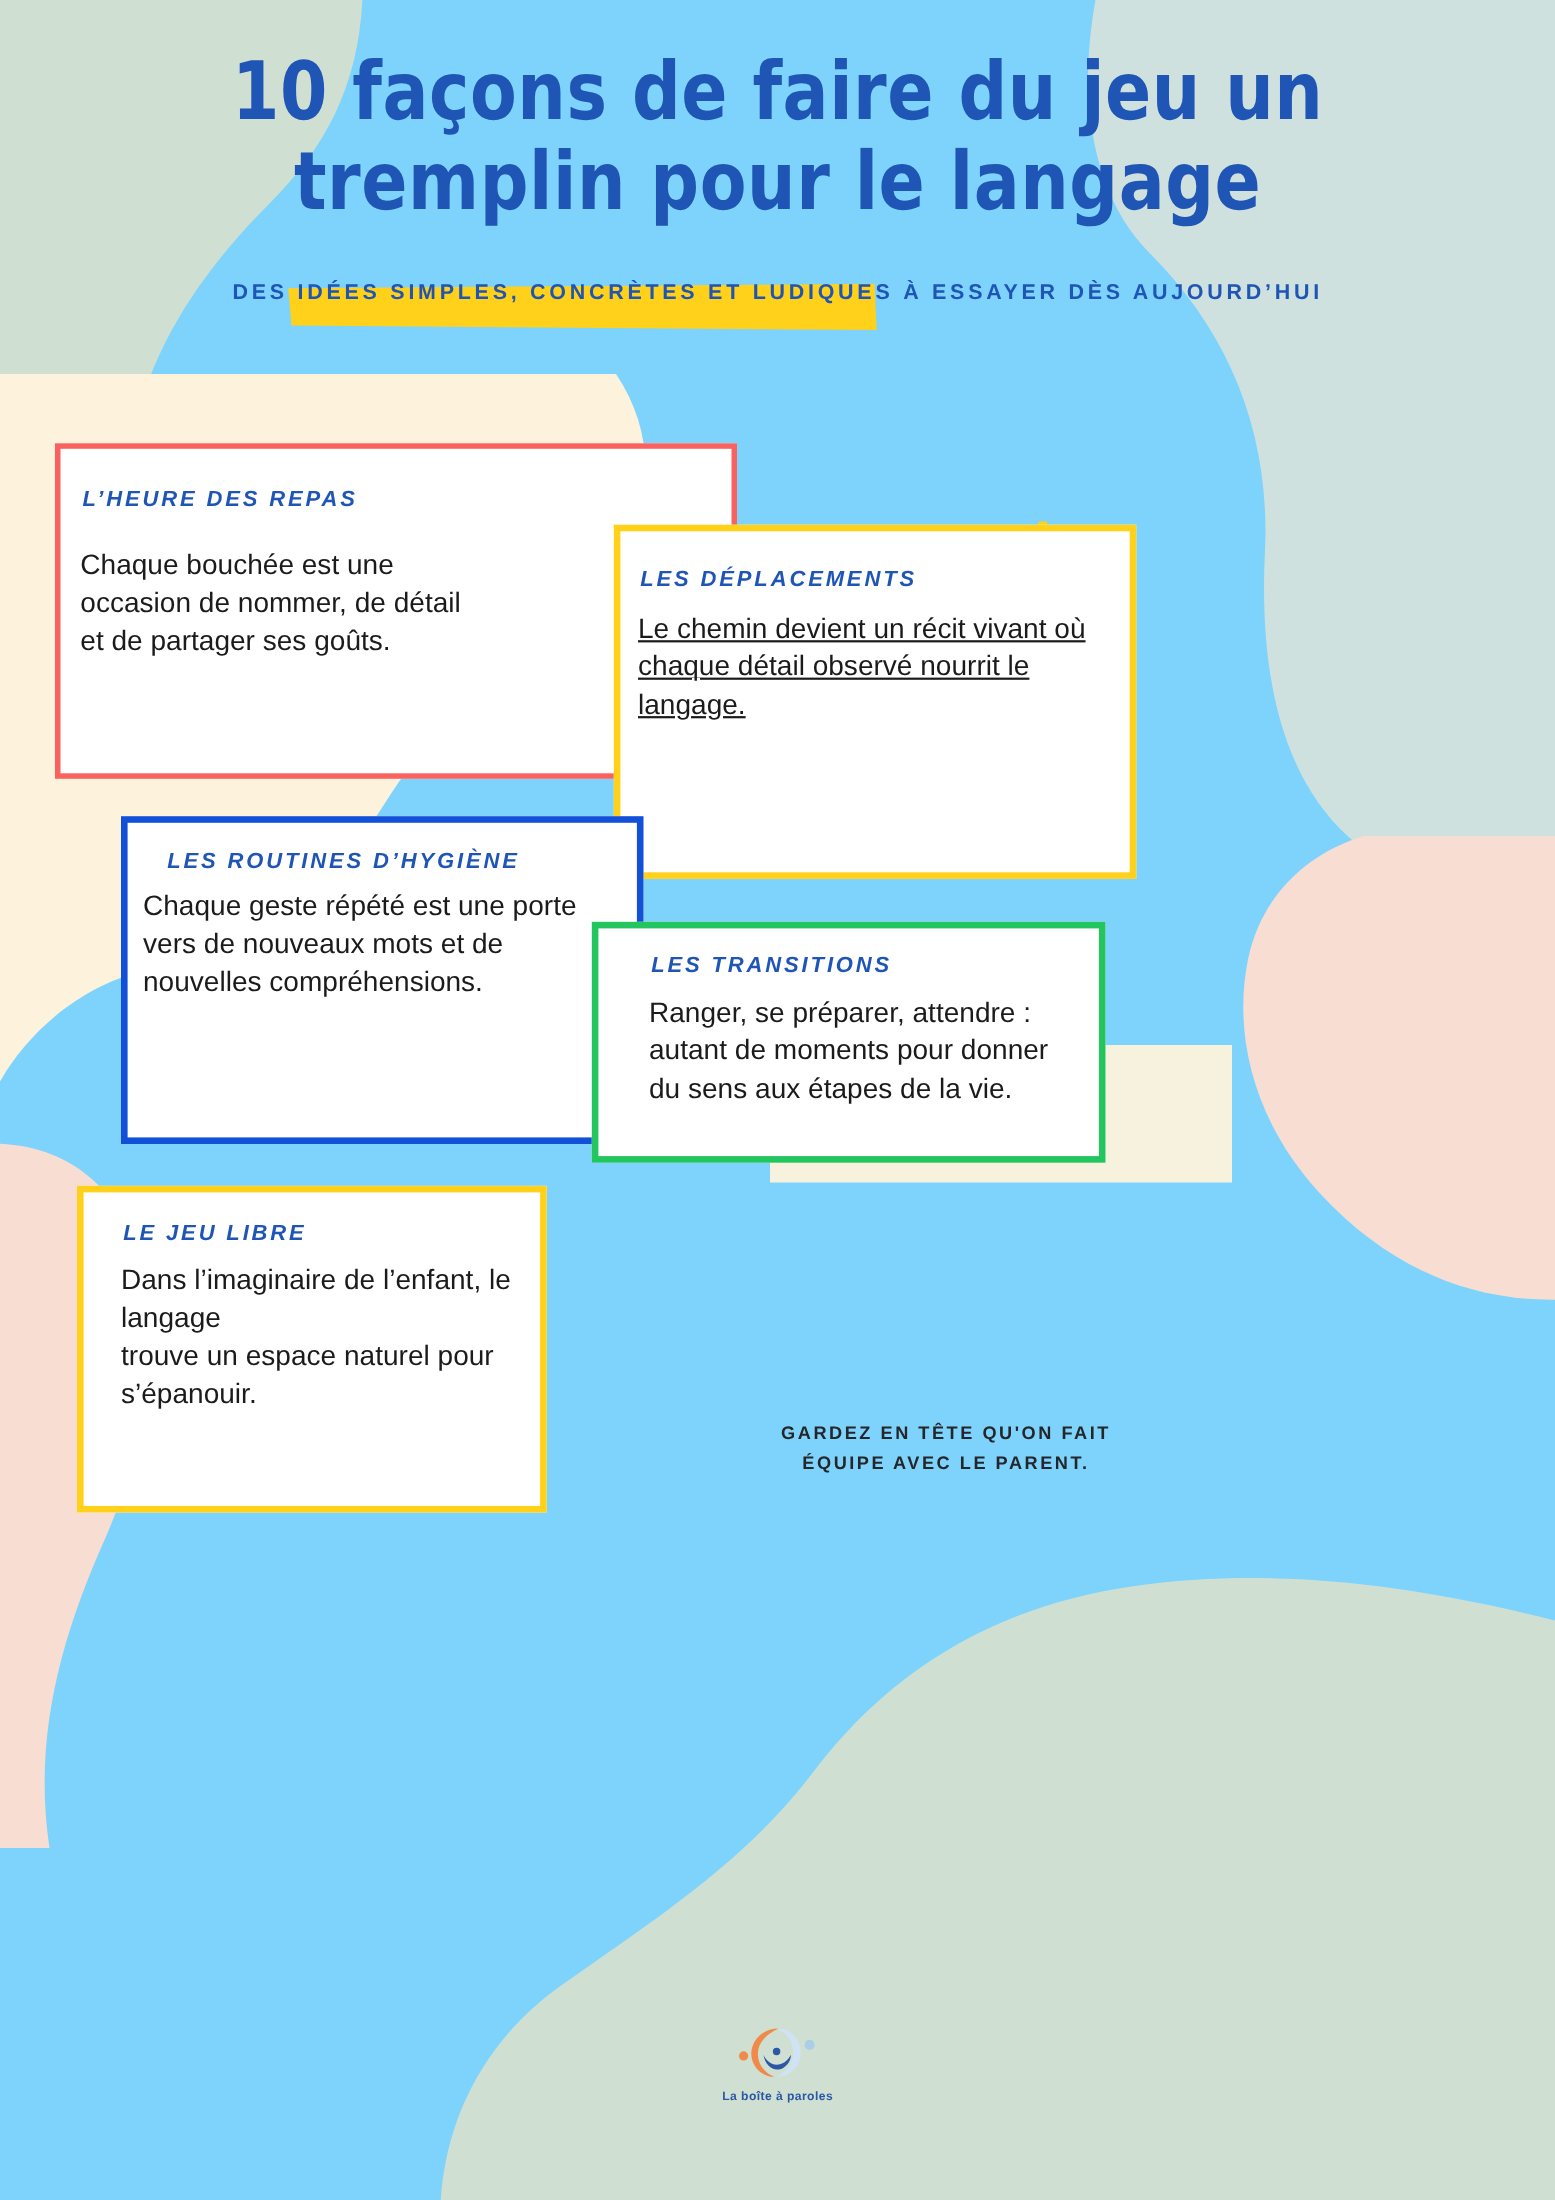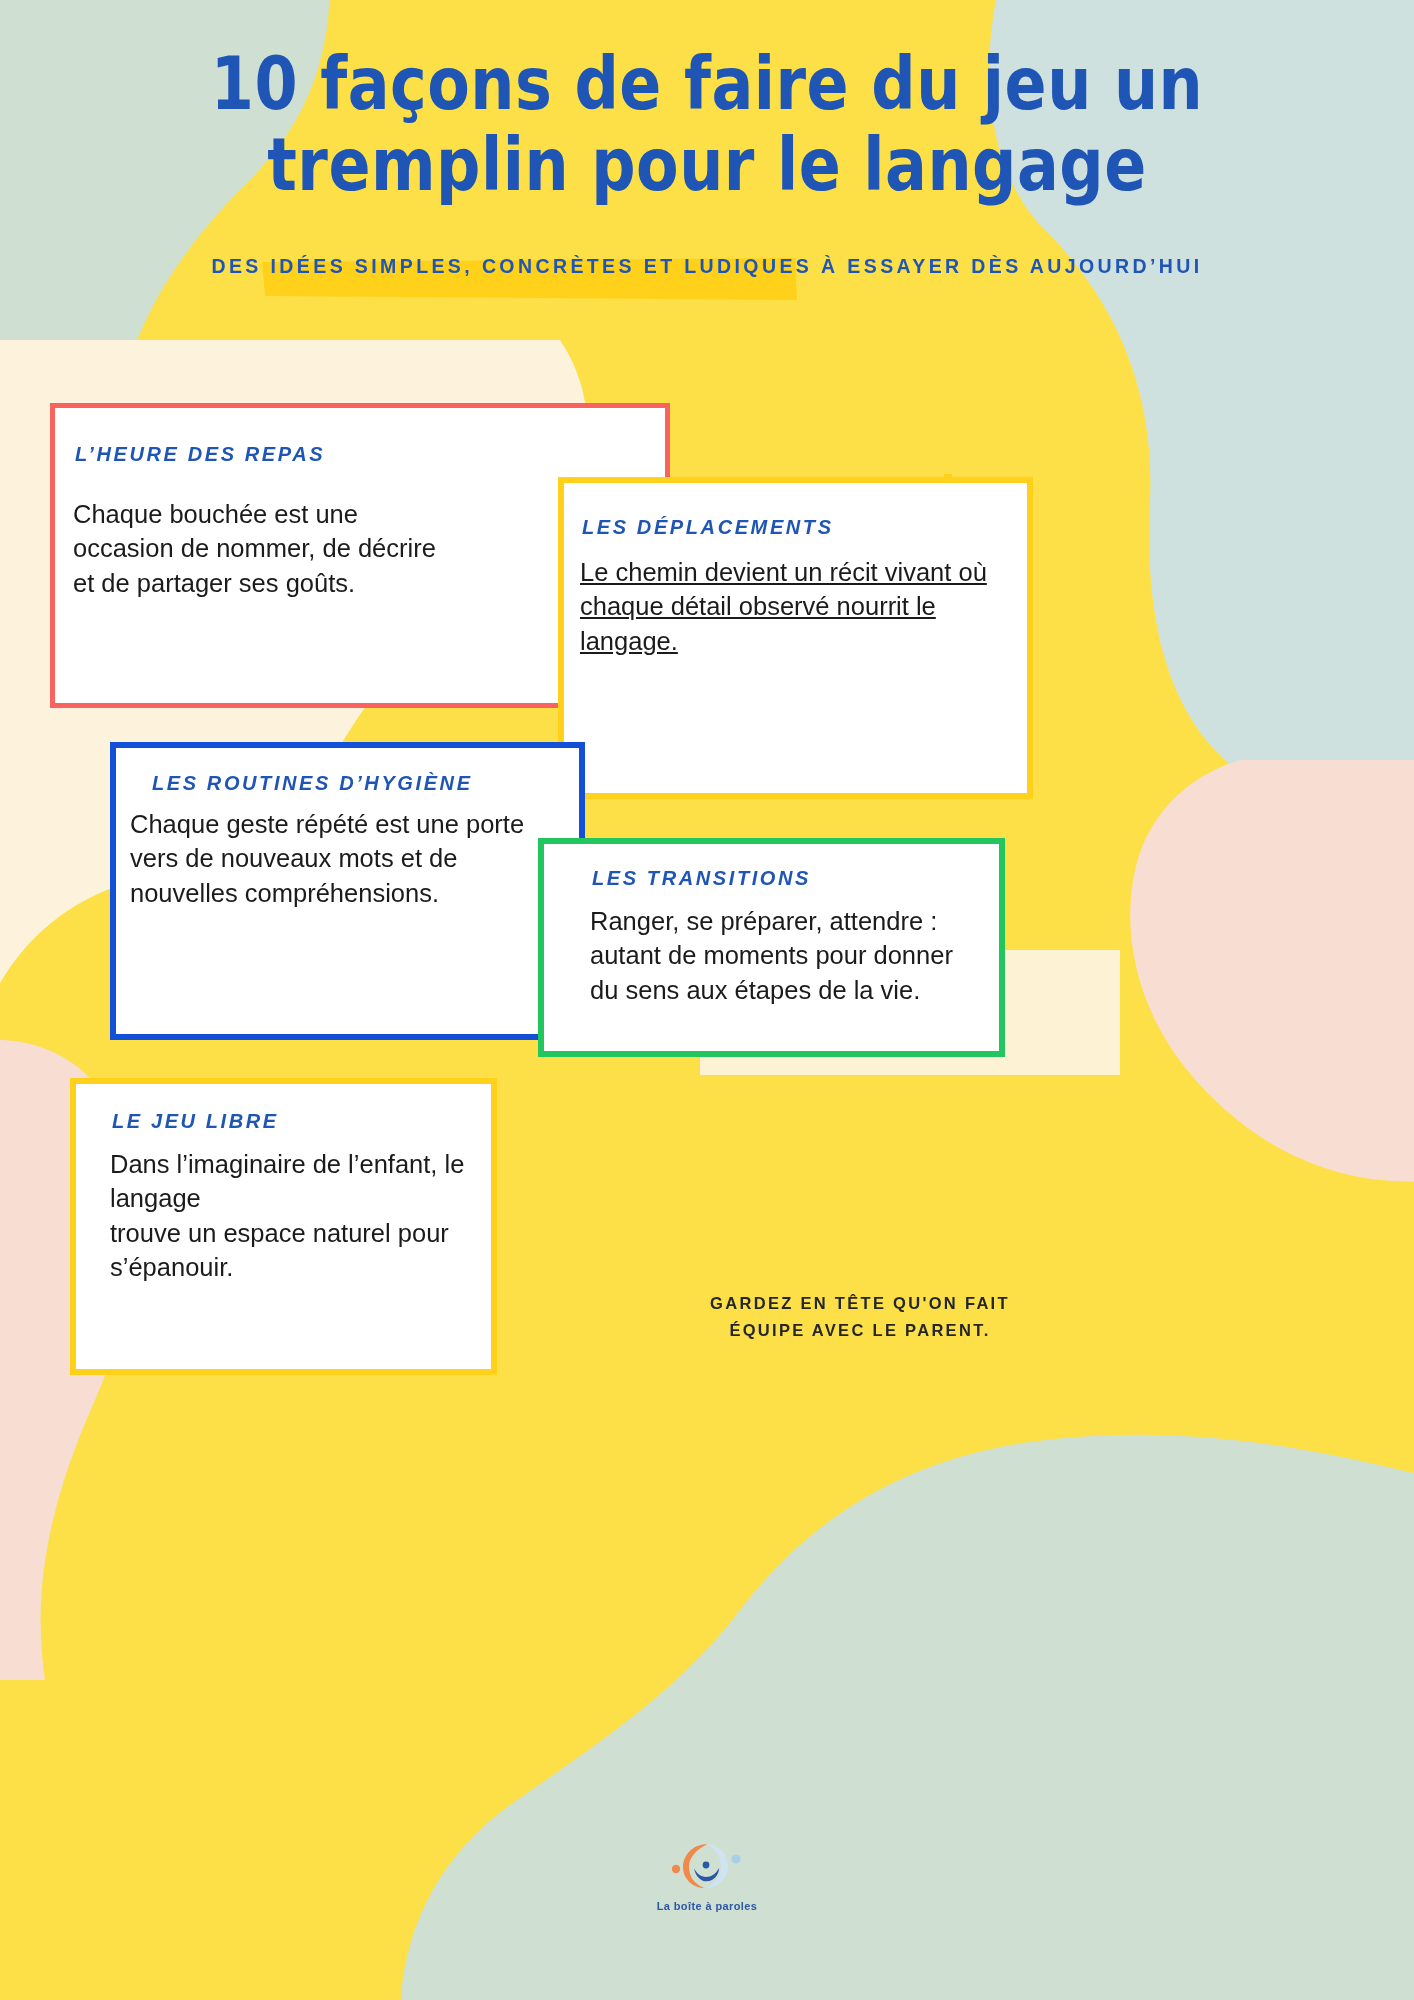--- a/index.html
+++ b/index.html
@@ -9,21 +9,21 @@
     height: 2000px;
     background: #ffffff;
     font-family: "Liberation Sans", sans-serif;
     overflow: hidden;
   }
 
   #poster {
     position: relative;
     width: 1414px;
     height: 2000px;
-    background: #fde047;
+    background: #7dd3fc;
     overflow: hidden;
   }
 
   
   .bg-layer {
     position: absolute;
     inset: 0;
     z-index: 0;
     pointer-events: none;
   }
@@ -211,21 +211,21 @@
     <h1 class="poster-title">
       <span>10 façons de faire du jeu un</span>
       <span class="line2">tremplin pour le langage</span>
     </h1>
   </div>
   <div class="poster-subtitle">DES IDÉES SIMPLES, CONCRÈTES ET LUDIQUES À ESSAYER DÈS AUJOURD’HUI</div>
 
   <div class="card" id="card-meals">
     <div class="card-title">L’HEURE DES REPAS</div>
     <div class="card-body">Chaque bouchée est une
-occasion de nommer, de décrire
+occasion de nommer, de détail
 et de partager ses goûts.</div>
   </div>
 
   <div class="card" id="card-moves">
     <div class="card-title">LES DÉPLACEMENTS</div>
     <div class="card-body">Le chemin devient un récit vivant où
 chaque détail observé nourrit le
 langage.</div>
   </div>
 

